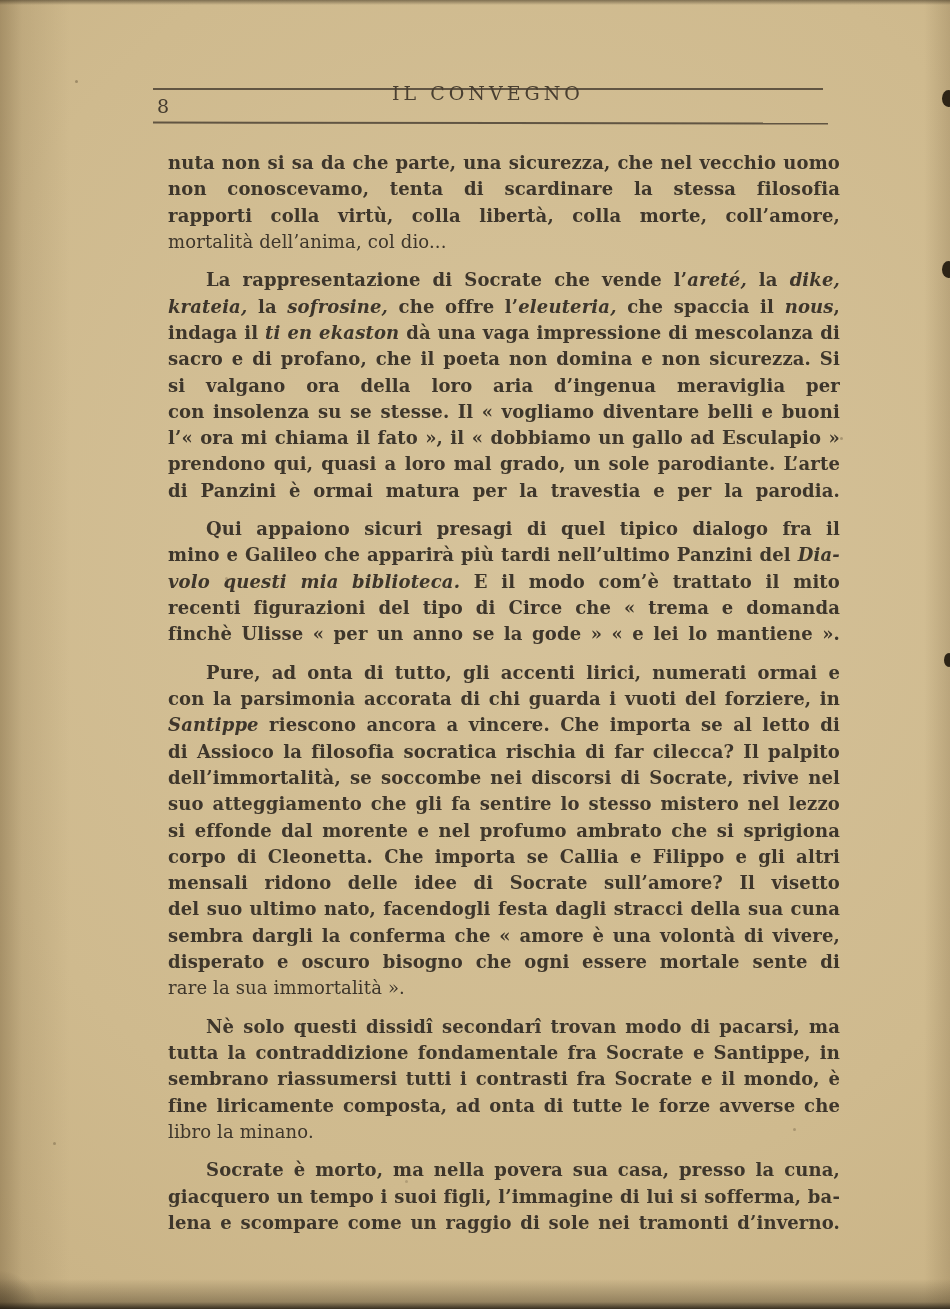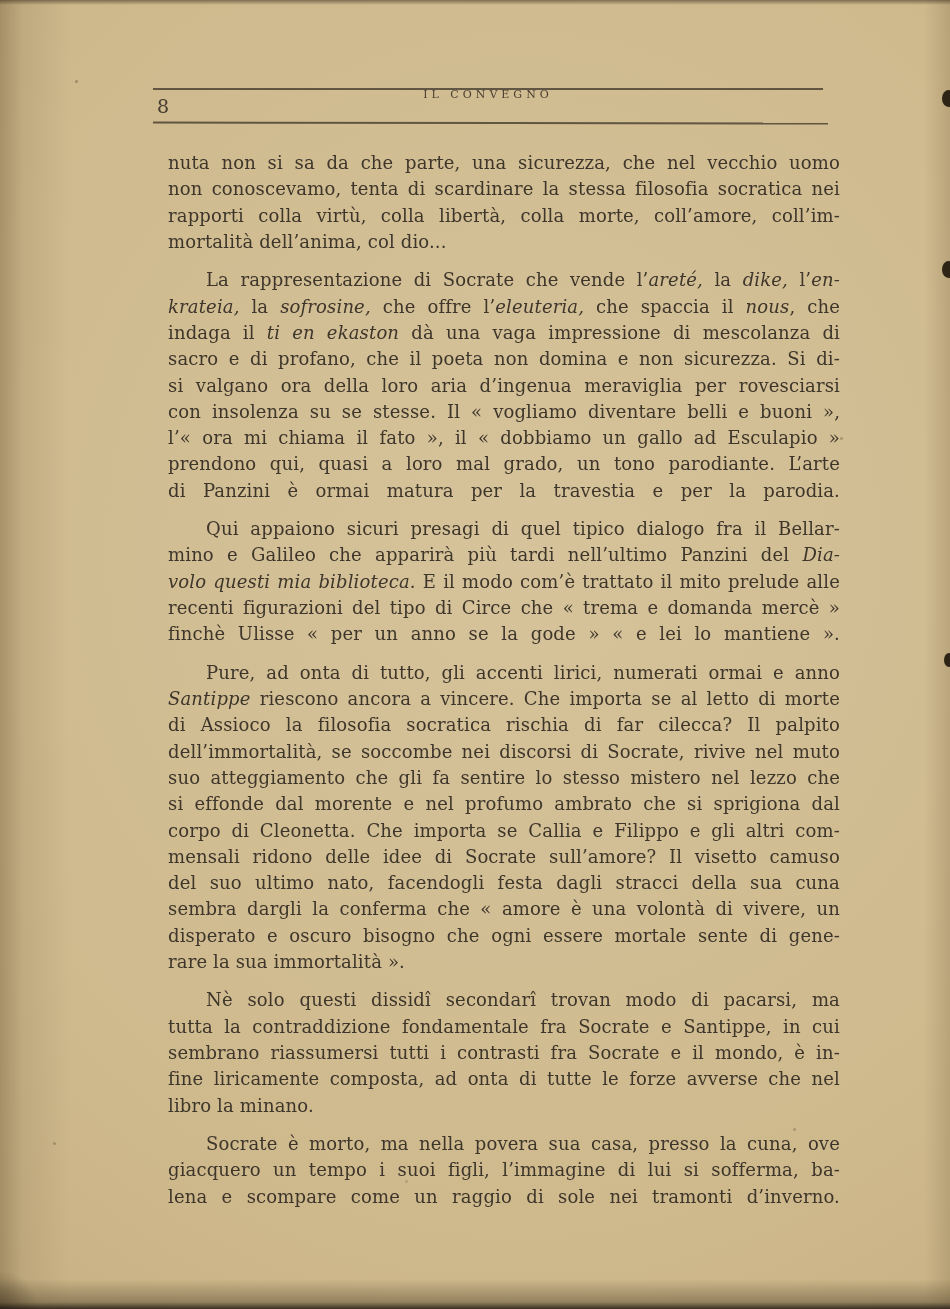--- a/index.html
+++ b/index.html
@@ -14,30 +14,30 @@
       linear-gradient(270deg, rgba(118,96,60,.25) 0px, rgba(0,0,0,0) 26px),
       radial-gradient(120% 95% at 55% 42%, #d6c39b 0%, #cfba8e 52%, #c6af81 88%, #bba474 100%);
   }
   .rule{position:absolute;height:2px;background:#4d4335;opacity:.85;}
   #rule-top{left:153px;top:88px;width:670px;}
   #rule-bottom{left:153px;top:122px;width:675px;transform:rotate(.08deg);}
   .pagenum{
     position:absolute;left:157px;top:95px;font-size:19px;color:#443b2e;
   }
   .title{
-    position:absolute;left:153px;top:88px;width:670px;text-align:center;
-    font-size:11px;letter-spacing:4px;color:#493f31;
+    position:absolute;left:153px;top:82px;width:670px;text-align:center;
+    font-size:19px;letter-spacing:4px;color:#493f31;
   }
   .text-block{
     position:absolute;left:168px;top:150px;width:672px;color:#3e362b;
     font-size:18px;line-height:26.32px;letter-spacing:.15px;
   }
   .para{margin:0;}
   .line{height:26.32px;overflow:hidden;text-align:right;text-align-last:left;}
-  .line.j{text-align:justify;text-align-last:justify;}
+  .line.j{text-align:justify;text-align-last:justify;font-weight:bold;}
   .line.ind{text-indent:38px;margin-top:12px;}
   em{font-style:italic;}
   .mark{position:absolute;background:#2d2416;border-radius:50%;}
   #mark-1{right:-5px;top:90px;width:13px;height:17px;}
   #mark-2{right:-5px;top:261px;width:13px;height:17px;}
   #mark-3{right:-4px;top:653px;width:10px;height:14px;}
   .speck{
     position:absolute;left:75px;top:80px;width:3px;height:3px;border-radius:50%;
     background:rgba(70,55,35,.35);
     box-shadow: 150px 497px 0 rgba(70,55,35,.25),
@@ -65,32 +65,33 @@
       <div class="line"><span>mortalità dell’anima, col dio...</span></div>
     </div>
     <div class="para">
       <div class="line j ind"><span>La rappresentazione di Socrate che vende l’</span><em>areté,</em><span> la </span><em>dike,</em><span> l’</span><em>en-</em></div>
       <div class="line j"><em>krateia,</em><span> la </span><em>sofrosine,</em><span> che offre l’</span><em>eleuteria,</em><span> che spaccia il </span><em>nous</em><span>, che</span></div>
       <div class="line j"><span>indaga il </span><em>ti en ekaston</em><span> dà una vaga impressione di mescolanza di</span></div>
       <div class="line j"><span>sacro e di profano, che il poeta non domina e non sicurezza. Si di-</span></div>
       <div class="line j"><span>si valgano ora della loro aria d’ingenua meraviglia per rovesciarsi</span></div>
       <div class="line j"><span>con insolenza su se stesse. Il « vogliamo diventare belli e buoni »,</span></div>
       <div class="line j"><span>l’« ora mi chiama il fato », il « dobbiamo un gallo ad Esculapio »</span></div>
-      <div class="line j"><span>prendono qui, quasi a loro mal grado, un tono parodiante. L’arte</span></div>
+      <div class="line j"><span>prendono qui, quasi a loro mal grado, un sole parodiante. L’arte</span></div>
       <div class="line j"><span>di Panzini è ormai matura per la travestia e per la parodia.</span></div>
     </div>
     <div class="para">
       <div class="line j ind"><span>Qui appaiono sicuri presagi di quel tipico dialogo fra il Bellar-</span></div>
       <div class="line j"><span>mino e Galileo che apparirà più tardi nell’ultimo Panzini del </span><em>Dia-</em></div>
       <div class="line j"><em>volo questi mia biblioteca.</em><span> E il modo com’è trattato il mito prelude alle</span></div>
       <div class="line j"><span>recenti figurazioni del tipo di Circe che « trema e domanda mercè »</span></div>
       <div class="line j"><span>finchè Ulisse « per un anno se la gode » « e lei lo mantiene ».</span></div>
     </div>
     <div class="para">
       <div class="line j ind"><span>Pure, ad onta di tutto, gli accenti lirici, numerati ormai e anno</span></div>
+      <div class="line j"><span>con la parsimonia accorata di chi guarda i vuoti del forziere, in</span></div>
       <div class="line j"><em>Santippe</em><span> riescono ancora a vincere. Che importa se al letto di morte</span></div>
       <div class="line j"><span>di Assioco la filosofia socratica rischia di far cilecca? Il palpito</span></div>
       <div class="line j"><span>dell’immortalità, se soccombe nei discorsi di Socrate, rivive nel muto</span></div>
       <div class="line j"><span>suo atteggiamento che gli fa sentire lo stesso mistero nel lezzo che</span></div>
       <div class="line j"><span>si effonde dal morente e nel profumo ambrato che si sprigiona dal</span></div>
       <div class="line j"><span>corpo di Cleonetta. Che importa se Callia e Filippo e gli altri com-</span></div>
       <div class="line j"><span>mensali ridono delle idee di Socrate sull’amore? Il visetto camuso</span></div>
       <div class="line j"><span>del suo ultimo nato, facendogli festa dagli stracci della sua cuna</span></div>
       <div class="line j"><span>sembra dargli la conferma che « amore è una volontà di vivere, un</span></div>
       <div class="line j"><span>disperato e oscuro bisogno che ogni essere mortale sente di gene-</span></div>

